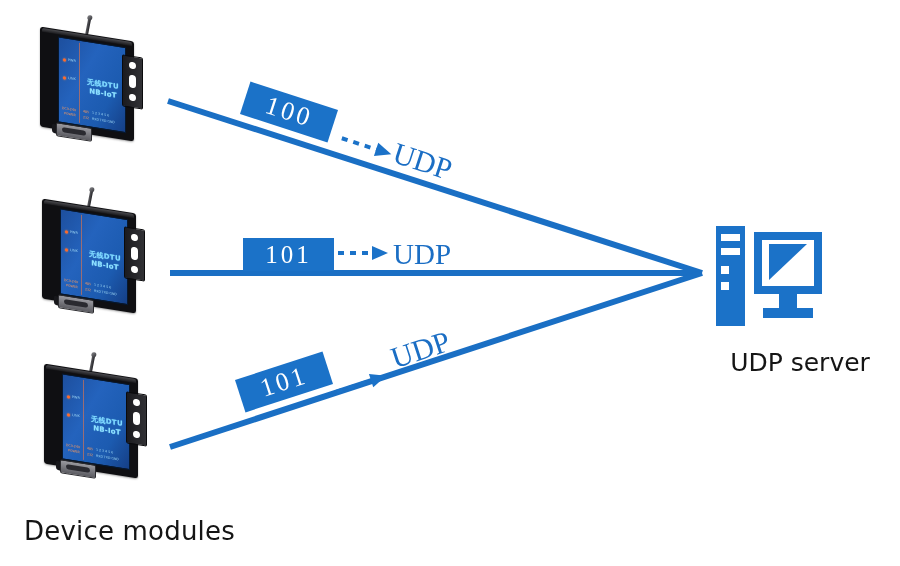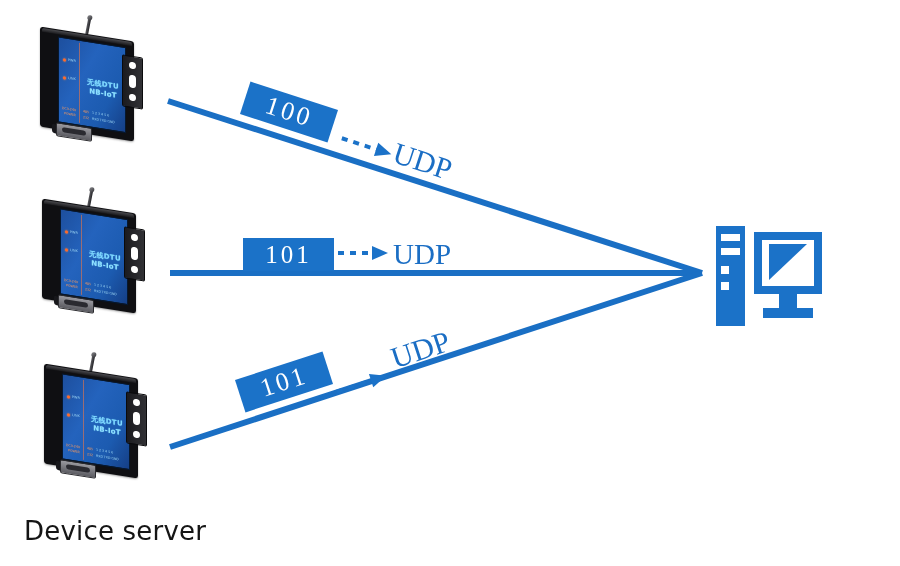--- a/index.html
+++ b/index.html
@@ -247,16 +247,17 @@
       <rect x="8" y="60" width="8" height="8" fill="#ffffff"></rect>
 
       <rect x="41" y="10" width="68" height="62" fill="#1b72c8"></rect>
       <rect x="49" y="18" width="52" height="46" fill="#ffffff"></rect>
       <polygon points="56,58 94,22 56,22" fill="#1b72c8"></polygon>
       <rect x="66" y="72" width="18" height="14" fill="#1b72c8"></rect>
       <rect x="50" y="86" width="50" height="10" fill="#1b72c8"></rect>
     </svg>
   </div>
 
-
-  <div class="caption">Device server</div>
+  <div class="srv-label">UDP server</div>
+
+  <div class="caption">Device modules</div>
 
 </div>
 
 </body></html>

